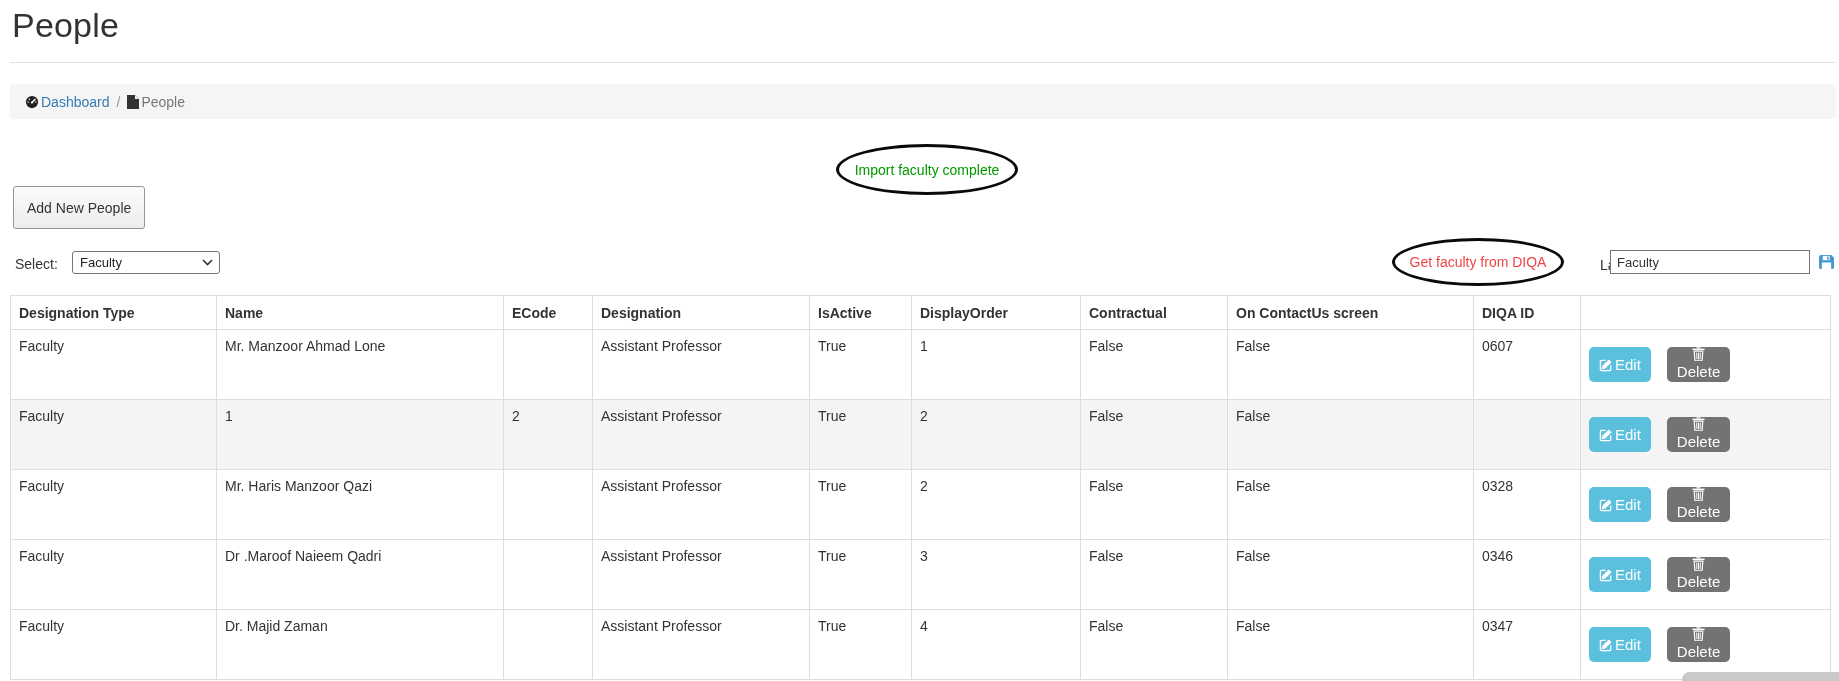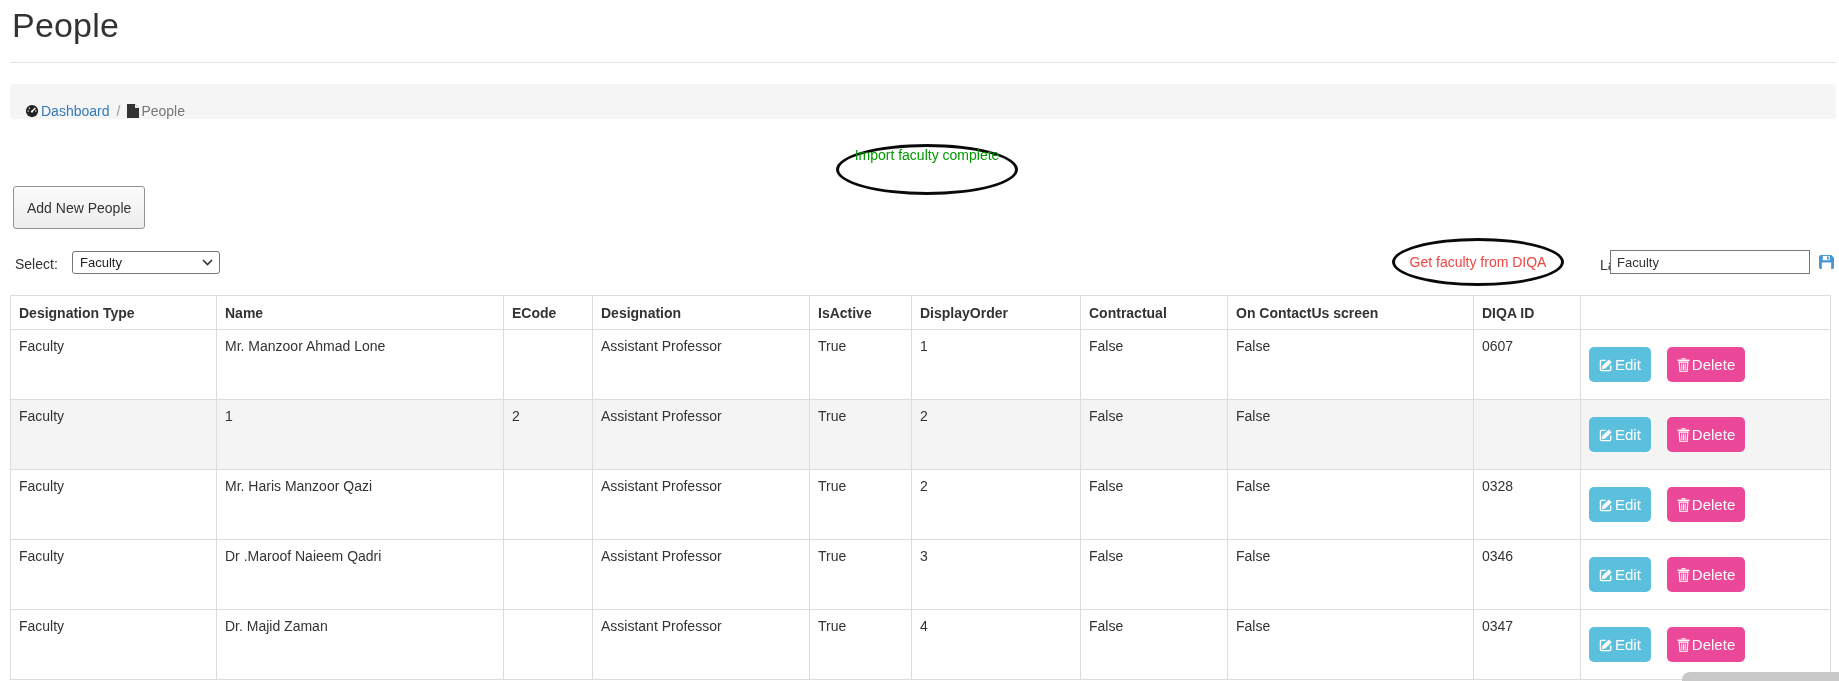--- a/index.html
+++ b/index.html
@@ -9,31 +9,31 @@
     font-family:"Liberation Sans",sans-serif;
   }
   .page-title{
     position:absolute;left:12px;top:6px;margin:0;
     font-size:34px;font-weight:400;color:#333;letter-spacing:.2px;
   }
   .title-rule{position:absolute;left:10px;top:62px;width:1826px;border-top:1px solid #e4e4e4;}
   .breadcrumb{
     position:absolute;left:10px;top:84px;width:1826px;height:35px;
     background:#f5f5f5;border-radius:4px;box-sizing:border-box;
-    display:flex;align-items:flex-end;padding:0 15px;font-size:14px;
+    display:flex;align-items:center;padding:0 15px;font-size:14px;
   }
   .crumb{display:inline-flex;align-items:center;gap:2px;}
   .crumb-link{color:#337ab7;text-decoration:none;cursor:pointer;}
   .crumb-sep{color:#999;margin:0 7px;}
   .crumb-current{color:#777;}
   .icon{display:inline-flex;align-items:center;}
   .status-ellipse{
     position:absolute;left:836px;top:144px;width:176px;height:45px;
     border:3px solid #0a0a0a;border-radius:50%;
-    display:flex;justify-content:center;background:transparent;
+    display:flex;align-items:center;justify-content:center;background:transparent;
   }
   .status-msg{color:#009900;font-size:14px;white-space:nowrap;}
   .add-btn{
     position:absolute;left:13px;top:186px;height:43px;padding:0 13px;
     font-family:inherit;font-size:14px;color:#333;
     background:linear-gradient(#fbfbfb,#ededed);
     border:1px solid #949494;border-radius:3px;cursor:pointer;
   }
   .select-label{position:absolute;left:15px;top:256px;font-size:14px;color:#333;}
   .fake-select{
@@ -67,21 +67,21 @@
   .people td{height:53px;}
   tr.striped td{background:#f4f4f4;}
   td.actions-cell{vertical-align:middle;}
   .btn-row{display:flex;gap:16px;align-items:center;}
   .btn{
     height:35px;border:none;border-radius:5px;color:#fff;
     font-family:inherit;font-size:15px;display:inline-flex;align-items:center;
     gap:2px;padding:0 10px;cursor:pointer;
   }
   .btn-edit{background:#5bc0de;}
-  .btn-delete{background:#ec4899;}
+  .btn-delete{background:#737373;flex-direction:column;}
   .scroll-thumb{
     position:absolute;right:0;bottom:0;width:157px;height:9px;
     background:#c9c9c9;border-top-left-radius:8px;
   }
 </style>
 </head>
 <body>
 
 <h1 class="page-title">People</h1>
 <div class="title-rule"></div>

